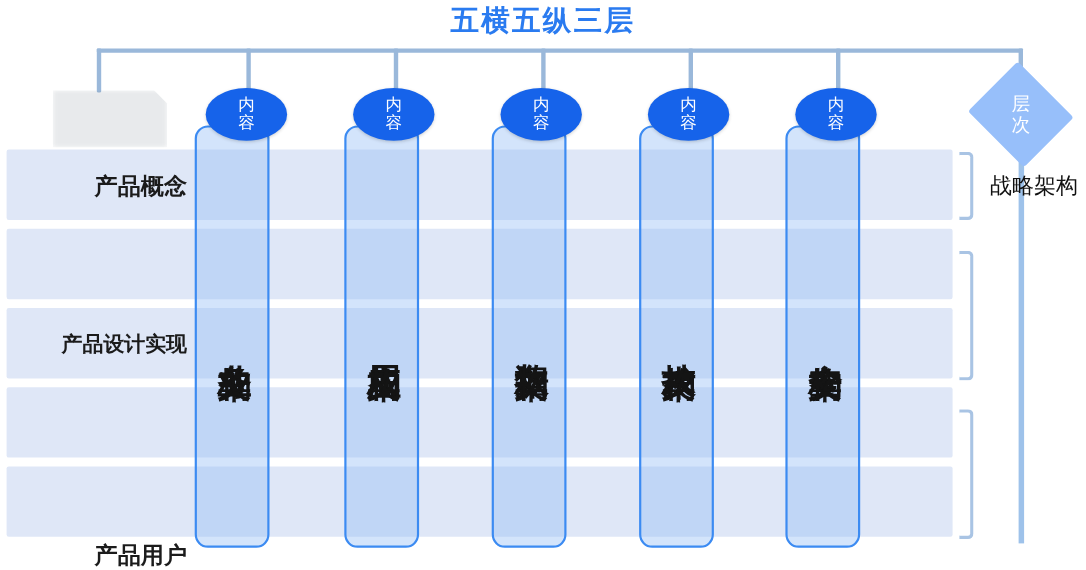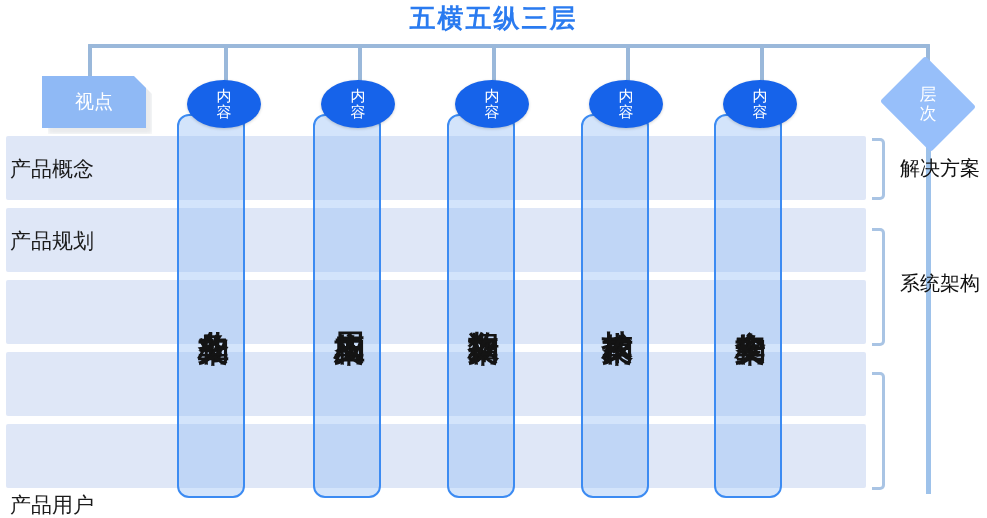--- a/index.html
+++ b/index.html
@@ -52,24 +52,24 @@
     left: 6px;
     width: 860px;
     height: 64px;
     background: #dfe7f7;
     border-radius: 2px;
   }
   .row-label {
     position: absolute;
     left: 10px;
     width: 160px;
-    text-align: left;
+    text-align: right;
     font-size: 21px;
     color: #1b1b1b;
-    font-weight: 400;
+    font-weight: 700;
     white-space: nowrap;
   }
   .row-label.tight { font-size: 19px; }
 
   
   .viewpoint-tag {
     position: absolute;
     left: 42px;
     top: 76px;
     width: 104px;
@@ -232,27 +232,24 @@
     <div class="pillar-text">数据架构</div>
   </div>
   <div class="pillar" style="left:581px;">
     <div class="pillar-text">技术架构</div>
   </div>
   <div class="pillar" style="left:714px;">
     <div class="pillar-text">安全架构</div>
   </div>
 
   <div class="row-label" style="top:155px;">产品概念</div>
-  <div class="row-label" style="top:227px;">产品规划</div>
+  <div class="row-label tight" style="top:300px;">产品设计实现</div>
   <div class="row-label" style="top:443px;margin-top:48px;">产品用户</div>
 
   <div class="viewpoint-shadow"></div>
-  <div class="viewpoint-tag">
-    <span>视点</span>
-  </div>
 
   <div class="badge" style="left:187px;">
     <span>内</span>
     <span>容</span>
   </div>
   <div class="badge" style="left:321px;">
     <span>内</span>
     <span>容</span>
   </div>
   <div class="badge" style="left:455px;">
@@ -268,20 +265,19 @@
     <span>容</span>
   </div>
 
   <div class="diamond"></div>
   <div class="diamond-text">
     <span>层</span>
     <span>次</span>
   </div>
 
   <div class="bracket" style="left:872px; top:138px; height:62px;"></div>
-  <div class="layer-label" style="top:155px;">解决方案</div>
+  <div class="layer-label" style="top:155px;">战略架构</div>
 
   <div class="bracket" style="left:872px; top:228px; height:118px;"></div>
-  <div class="layer-label" style="top:270px;">系统架构</div>
 
   <div class="bracket" style="left:872px; top:372px; height:118px;"></div>
 
 </div>
 
 </body></html>

